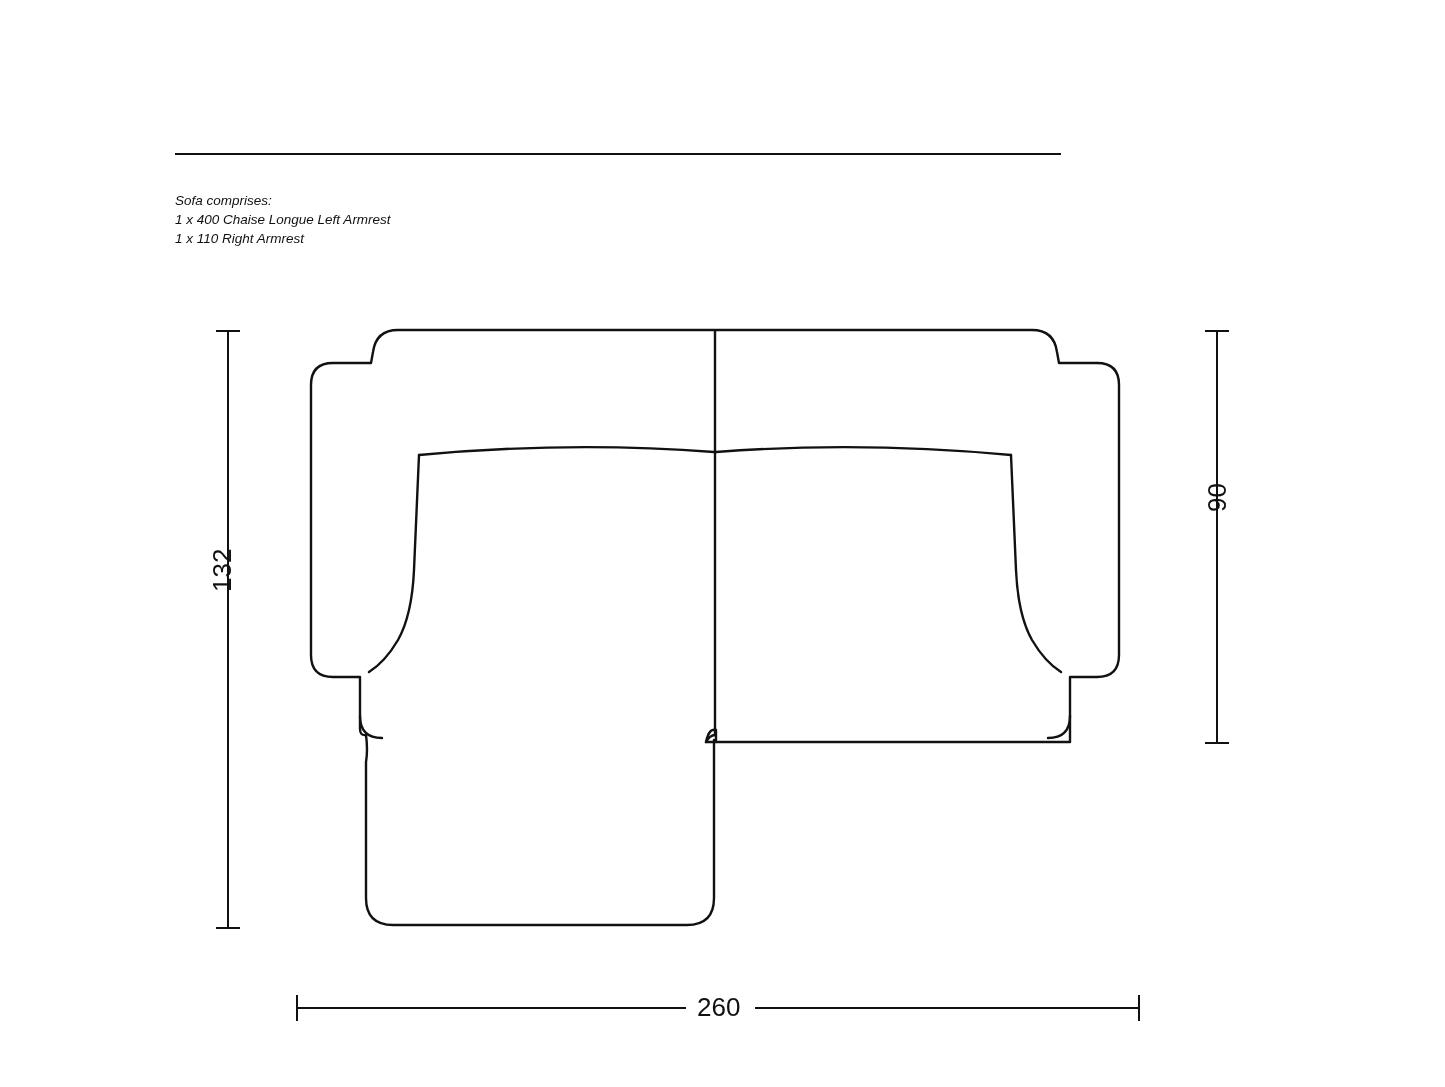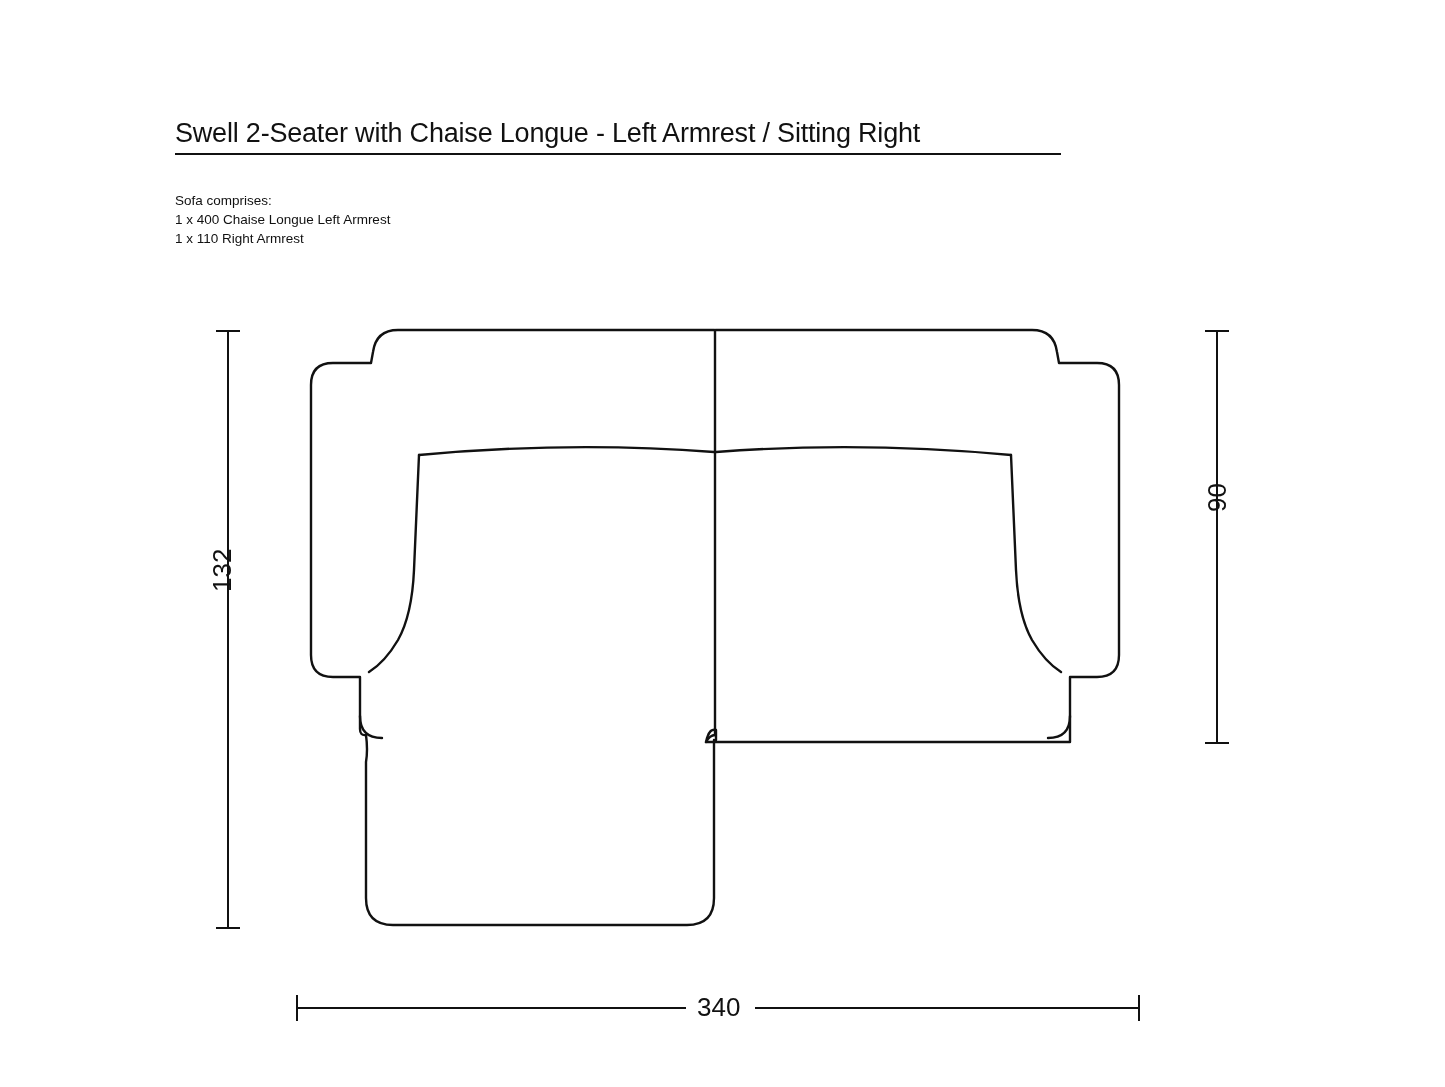--- a/index.html
+++ b/index.html
@@ -41,20 +41,21 @@
     background: #111111;
   }
   .comprises {
     position: absolute;
     left: 175px;
     top: 191px;
     font-size: 13.5px;
     line-height: 19px;
     color: #111111;
     white-space: nowrap;
+    font-style: italic;
   }
   .comprises div {
     white-space: nowrap;
   }
   #drawing {
     position: absolute;
     left: 0;
     top: 0;
   }
   .dim-label {
@@ -79,21 +80,20 @@
   #dim-bottom-label {
     left: 697px;
     top: 992px;
   }
 </style>
 </head>
 <body>
 
 <div id="page">
 
-  <div class="title">Swell 2-Seater with Chaise Longue - Left Armrest / Sitting Right</div>
   <div class="title-underline"></div>
 
   <div class="comprises">
     <div>Sofa comprises:</div>
     <div>1 x 400 Chaise Longue Left Armrest</div>
     <div>1 x 110 Right Armrest</div>
   </div>
 
   <svg id="drawing" width="1445" height="1087" viewBox="0 0 1445 1087">
 
@@ -197,15 +197,15 @@
 
       <line x1="297" y1="1008" x2="686" y2="1008"></line>
       <line x1="755" y1="1008" x2="1139" y2="1008"></line>
       <line x1="297" y1="995" x2="297" y2="1021"></line>
       <line x1="1139" y1="995" x2="1139" y2="1021"></line>
     </g>
   </svg>
 
   <div class="dim-label" id="dim-left-label">132</div>
   <div class="dim-label" id="dim-right-label">90</div>
-  <div class="dim-label" id="dim-bottom-label">340</div>
+  <div class="dim-label" id="dim-bottom-label">260</div>
 
 </div>
 
 </body></html>

